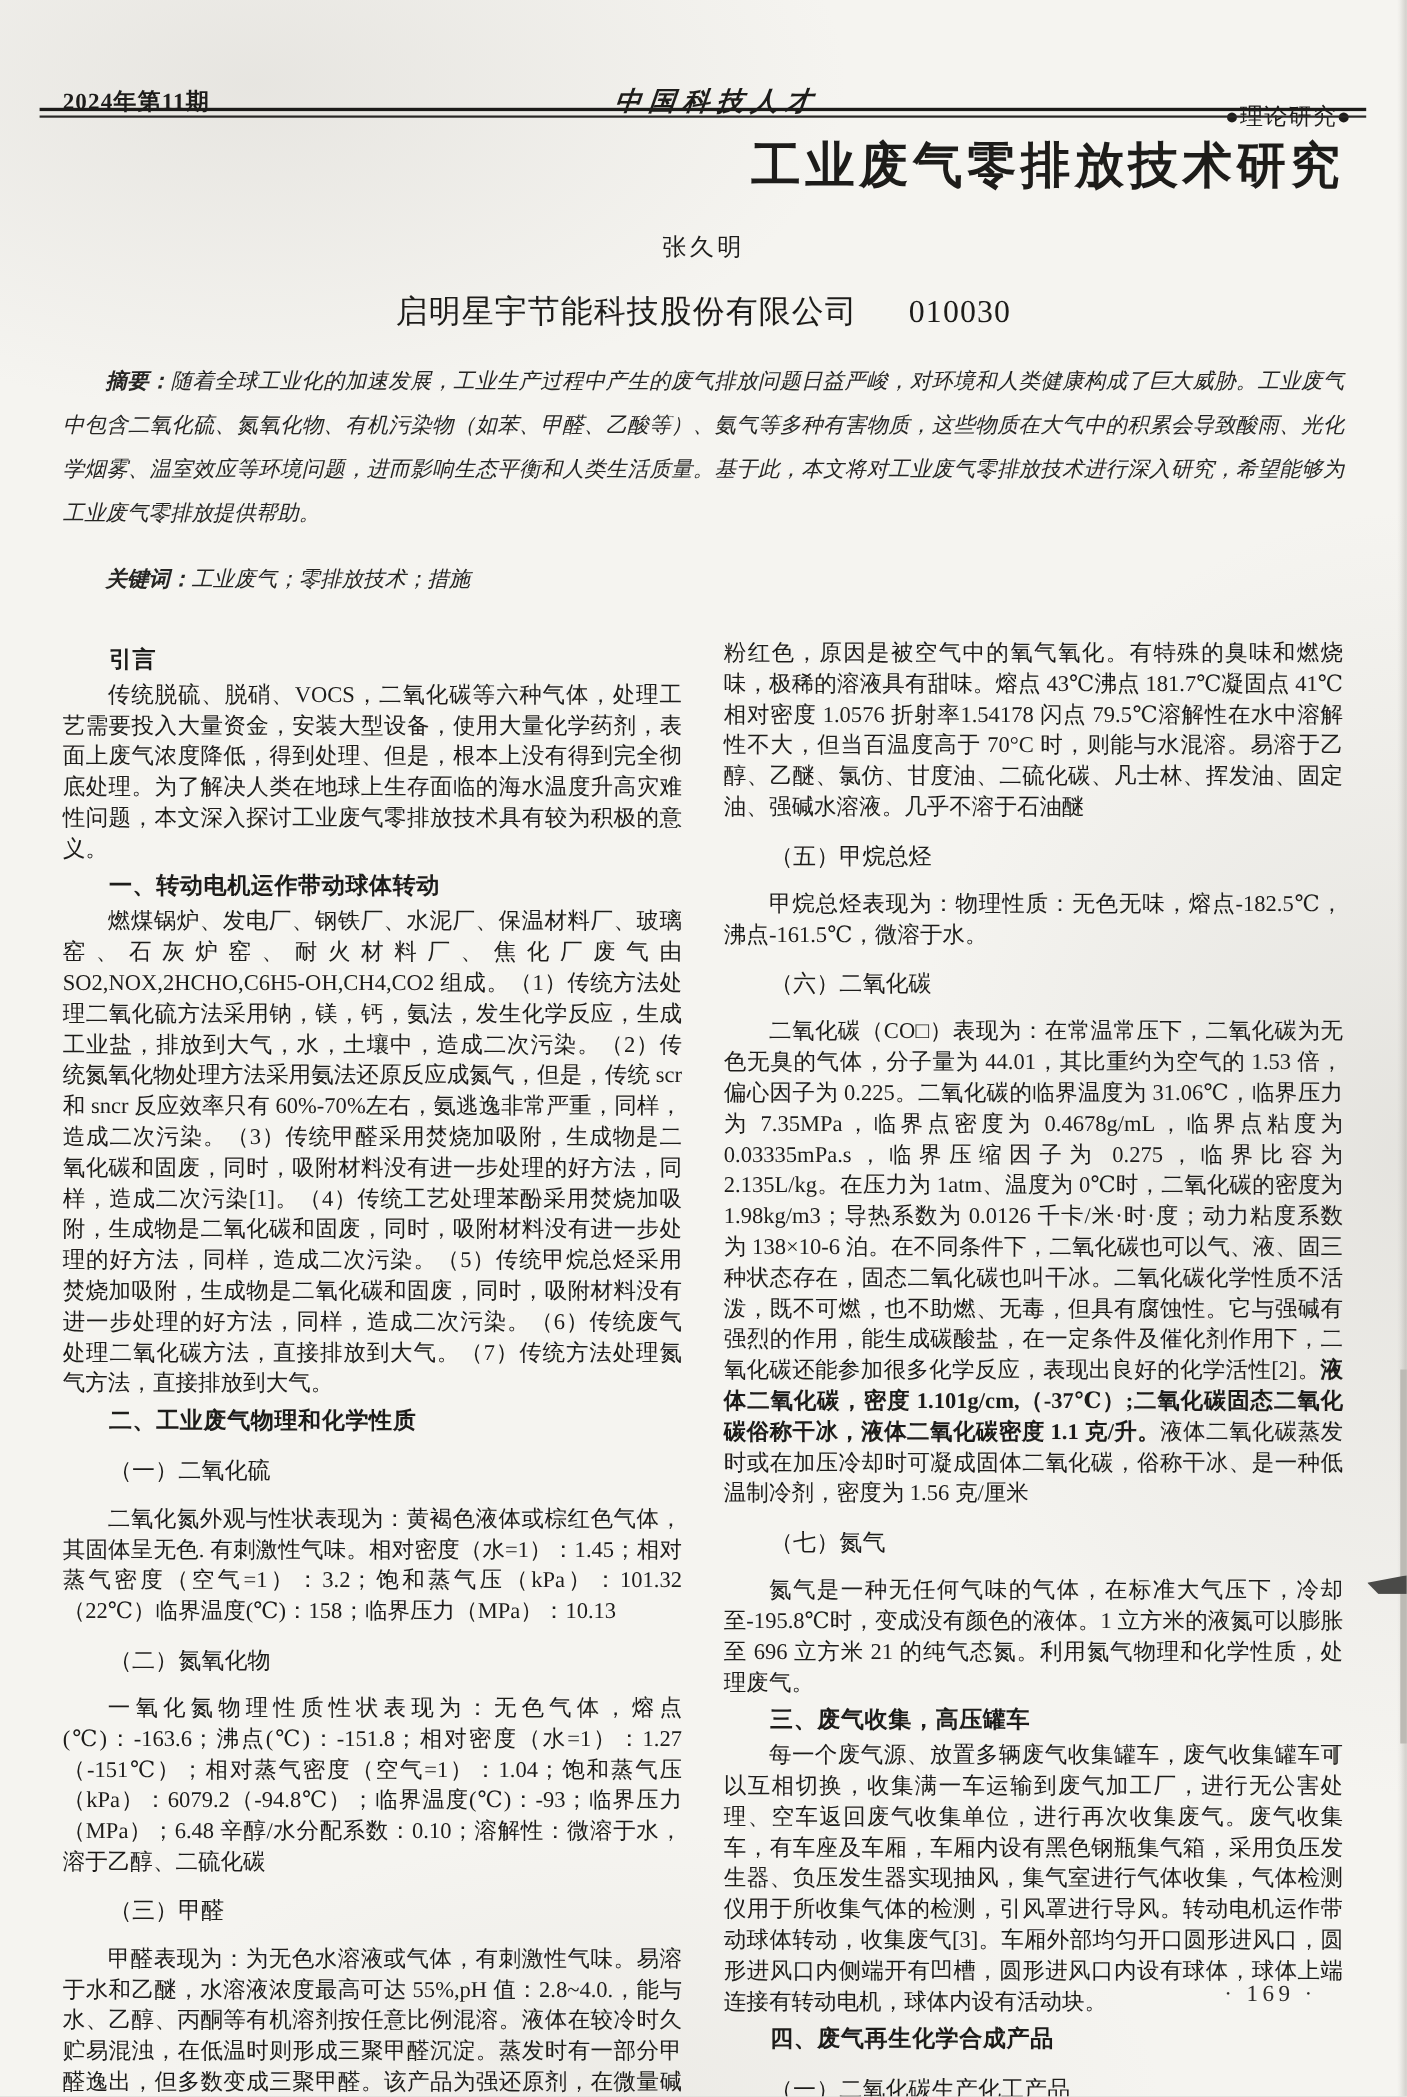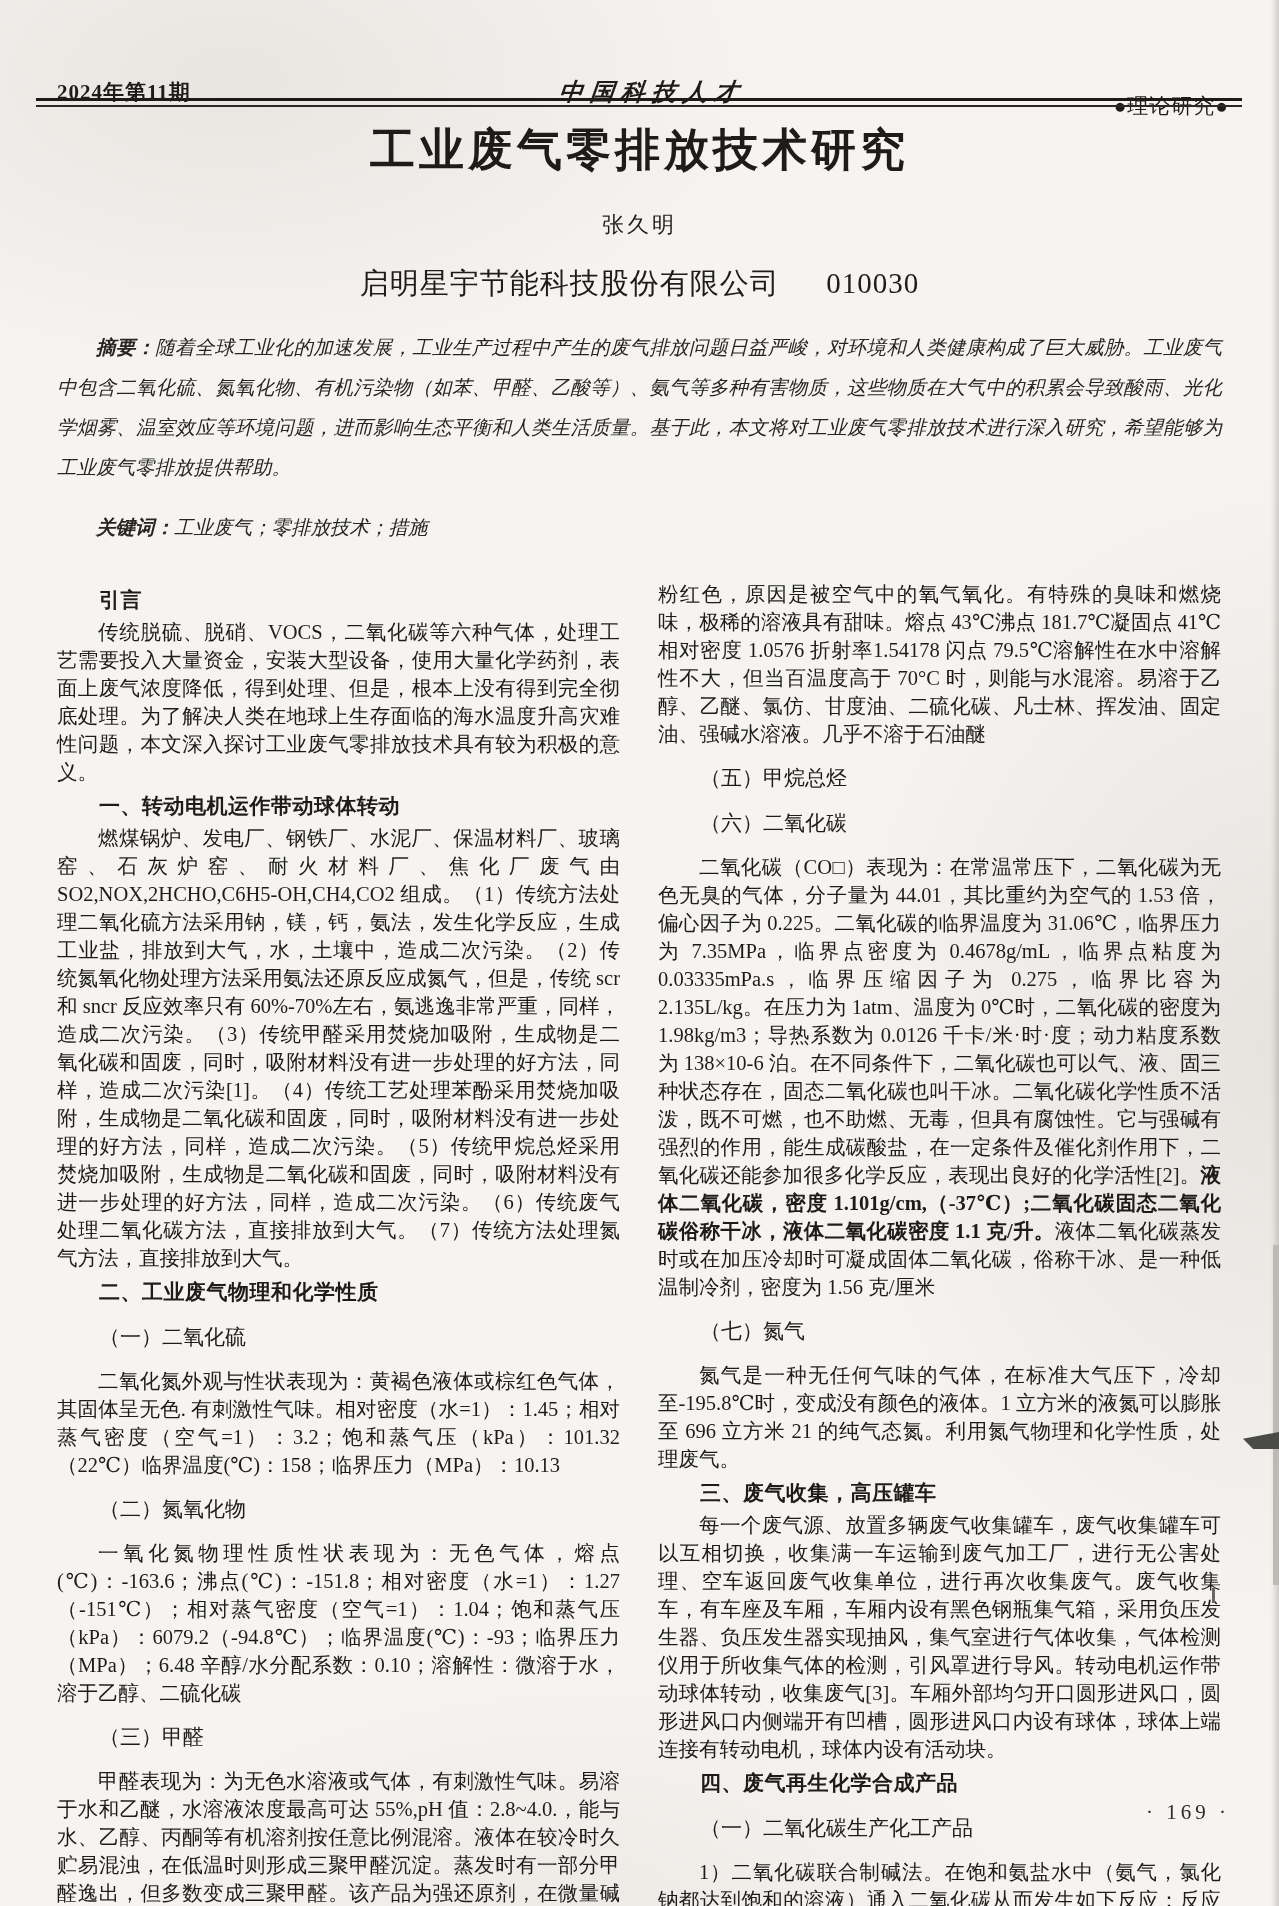--- a/index.html
+++ b/index.html
@@ -18,40 +18,40 @@
   }
   
   .hdr{position:absolute;top:64px;left:57px;right:50px;display:flex;justify-content:space-between;align-items:center;}
   .hdr .issue{font-size:21px;font-weight:bold;letter-spacing:1px;}
   .hdr .journal{font-size:24px;font-weight:bold;font-style:italic;letter-spacing:7px;transform:skewX(-6deg);}
   .hdr .section{font-size:21px;letter-spacing:1px;margin-top:28px;}
   .rule{position:absolute;top:98px;left:36px;right:37px;height:4px;
         border-top:3px solid #1c1b19;border-bottom:2px solid #2a2927;}
   
   .content{position:absolute;top:112px;left:57px;width:1165px;}
-  .title{margin:8px 0 0;text-align:center;font-size:45px;font-weight:bold;letter-spacing:4px;}
+  .title{margin:8px 0 0;text-align:right;font-size:45px;font-weight:bold;letter-spacing:4px;}
   .author{margin-top:30px;text-align:center;font-size:22px;letter-spacing:3px;font-family:Liberation Mono, monospace;}
   .affil{margin-top:24px;text-align:center;font-size:29px;letter-spacing:1px;}
   .affil .code{margin-left:1.6em;letter-spacing:1px;}
   .abstract{margin-top:24px;font-size:19.5px;line-height:40px;text-align:justify;
             text-indent:2em;font-style:italic;color:#262523;}
   .abstract b{font-weight:bold;}
   .kw{font-size:19.5px;line-height:40px;text-indent:2em;font-style:italic;color:#262523;}
   .kw b{font-weight:bold;}
   
   .cols{display:flex;gap:38px;margin-top:32px;}
   .col{width:563px;font-size:20.5px;line-height:28px;}
   .h1{font-family:"Liberation Sans","DejaVu Sans",sans-serif;font-weight:bold;
       font-size:21px;line-height:30px;text-indent:2em;margin:5px 0 3px;letter-spacing:0.5px;}
   .h2{font-size:21px;line-height:30px;text-indent:2em;margin:15px 0;}
   .para{margin:0;text-indent:2em;text-align:justify;}
   .para.cont{text-indent:0;}
   .semibold{font-weight:600;}
   
-  .pagenum{position:absolute;top:1800px;left:1080px;width:150px;text-align:right;
+  .pagenum{position:absolute;top:1800px;left:1080px;width:150px;text-align:center;
            font-size:21px;color:#2c2b29;letter-spacing:4px;}
   
   .edge-shade{position:absolute;top:0;right:0;width:9px;height:100%;
               background:linear-gradient(to left, rgba(110,107,100,0.28), rgba(110,107,100,0.05) 70%, transparent);}
   .edge-strip{position:absolute;top:1245px;right:0;width:6px;height:340px;background:#bcbab4;}
   .edge-wedge{position:absolute;top:1432px;right:0;width:36px;height:17px;background:#4a4a48;
               clip-path:polygon(0 40%,100% 0,100% 100%,28% 100%);}
   .tick-mark{position:absolute;top:1588px;left:1212px;width:3px;height:15px;background:#6a6862;}
 </style>
 </head>
@@ -89,20 +89,21 @@
         <div class="h2">（二）氮氧化物</div>
         <p class="para">一氧化氮物理性质性状表现为：无色气体，熔点(℃)：-163.6；沸点(℃)：-151.8；相对密度（水=1）：1.27（-151℃）；相对蒸气密度（空气=1）：1.04；饱和蒸气压（kPa）：6079.2（-94.8℃）；临界温度(℃)：-93；临界压力（MPa）；6.48 辛醇/水分配系数：0.10；溶解性：微溶于水，溶于乙醇、二硫化碳</p>
         <div class="h2">（三）甲醛</div>
         <p class="para">甲醛表现为：为无色水溶液或气体，有刺激性气味。易溶于水和乙醚，水溶液浓度最高可达 55%,pH 值：2.8~4.0.，能与水、乙醇、丙酮等有机溶剂按任意比例混溶。液体在较冷时久贮易混浊，在低温时则形成三聚甲醛沉淀。蒸发时有一部分甲醛逸出，但多数变成三聚甲醛。该产品为强还原剂，在微量碱性时还原性更强。在空气中能缓慢氧化成甲酸。蒸汽相对密度 1.081-1.085g/mL(空气=1)，相对密度 0.82g/mL(水=1)，折射率(nD2⊏)1.3755-1.3775，闪点 56℃(气体)、83℃(37%水溶液，闭杯)，沸点-19.5℃(气体)、98℃(37%水溶液)，熔点-92℃，自燃温度 430℃，蒸汽压13.33kPa(-57.3℃)，爆炸极限空气中 7%—73%,V/V。</p>
 
       </div>
 
       <div class="col">
         <p class="para cont">粉红色，原因是被空气中的氧气氧化。有特殊的臭味和燃烧味，极稀的溶液具有甜味。熔点 43℃沸点 181.7℃凝固点 41℃相对密度 1.0576 折射率1.54178 闪点 79.5℃溶解性在水中溶解性不大，但当百温度高于 70°C 时，则能与水混溶。易溶于乙醇、乙醚、氯仿、甘度油、二硫化碳、凡士林、挥发油、固定油、强碱水溶液。几乎不溶于石油醚</p>
         <div class="h2">（五）甲烷总烃</div>
+        <p class="para">甲烷总烃表现为：物理性质：无色无味，熔点-182.5℃，沸点-161.5℃，微溶于水。</p>
         <div class="h2">（六）二氧化碳</div>
         <p class="para"><span>二氧化碳（CO□）表现为：在常温常压下，二氧化碳为无色无臭的气体，分子量为 44.01，其比重约为空气的 1.53 倍，偏心因子为 0.225。二氧化碳的临界温度为 31.06℃，临界压力为 7.35MPa，临界点密度为 0.4678g/mL，临界点粘度为 0.03335mPa.s，临界压缩因子为 0.275，临界比容为 2.135L/kg。在压力为 1atm、温度为 0℃时，二氧化碳的密度为 1.98kg/m3；导热系数为 0.0126 千卡/米·时·度；动力粘度系数为 138×10-6 泊。在不同条件下，二氧化碳也可以气、液、固三种状态存在，固态二氧化碳也叫干冰。二氧化碳化学性质不活泼，既不可燃，也不助燃、无毒，但具有腐蚀性。它与强碱有强烈的作用，能生成碳酸盐，在一定条件及催化剂作用下，二氧化碳还能参加很多化学反应，表现出良好的化学活性[2]。</span><span class="semibold">液体二氧化碳，密度 1.101g/cm,（-37℃）;二氧化碳固态二氧化碳俗称干冰，液体二氧化碳密度 1.1 克/升。</span><span>液体二氧化碳蒸发时或在加压冷却时可凝成固体二氧化碳，俗称干冰、是一种低温制冷剂，密度为 1.56 克/厘米</span></p>
         <div class="h2">（七）氮气</div>
         <p class="para">氮气是一种无任何气味的气体，在标准大气压下，冷却至-195.8℃时，变成没有颜色的液体。1 立方米的液氮可以膨胀至 696 立方米 21 的纯气态氮。利用氮气物理和化学性质，处理废气。</p>
         <div class="h1">三、废气收集，高压罐车</div>
         <p class="para">每一个废气源、放置多辆废气收集罐车，废气收集罐车可以互相切换，收集满一车运输到废气加工厂，进行无公害处理、空车返回废气收集单位，进行再次收集废气。废气收集车，有车座及车厢，车厢内设有黑色钢瓶集气箱，采用负压发生器、负压发生器实现抽风，集气室进行气体收集，气体检测仪用于所收集气体的检测，引风罩进行导风。转动电机运作带动球体转动，收集废气[3]。车厢外部均匀开口圆形进风口，圆形进风口内侧端开有凹槽，圆形进风口内设有球体，球体上端连接有转动电机，球体内设有活动块。</p>
         <div class="h1">四、废气再生化学合成产品</div>
         <div class="h2">（一）二氧化碳生产化工产品</div>
         <p class="para">1）二氧化碳联合制碱法。在饱和氨盐水中（氨气，氯化钠都达到饱和的溶液）通入二氧化碳从而发生如下反应：反应中的碳酸氢钠由于溶解度低而析出，可以进一步煅烧分解为碳酸钠，水和二氧化碳，其中二氧化碳可以再次进入反应重复利用。</p>
 

